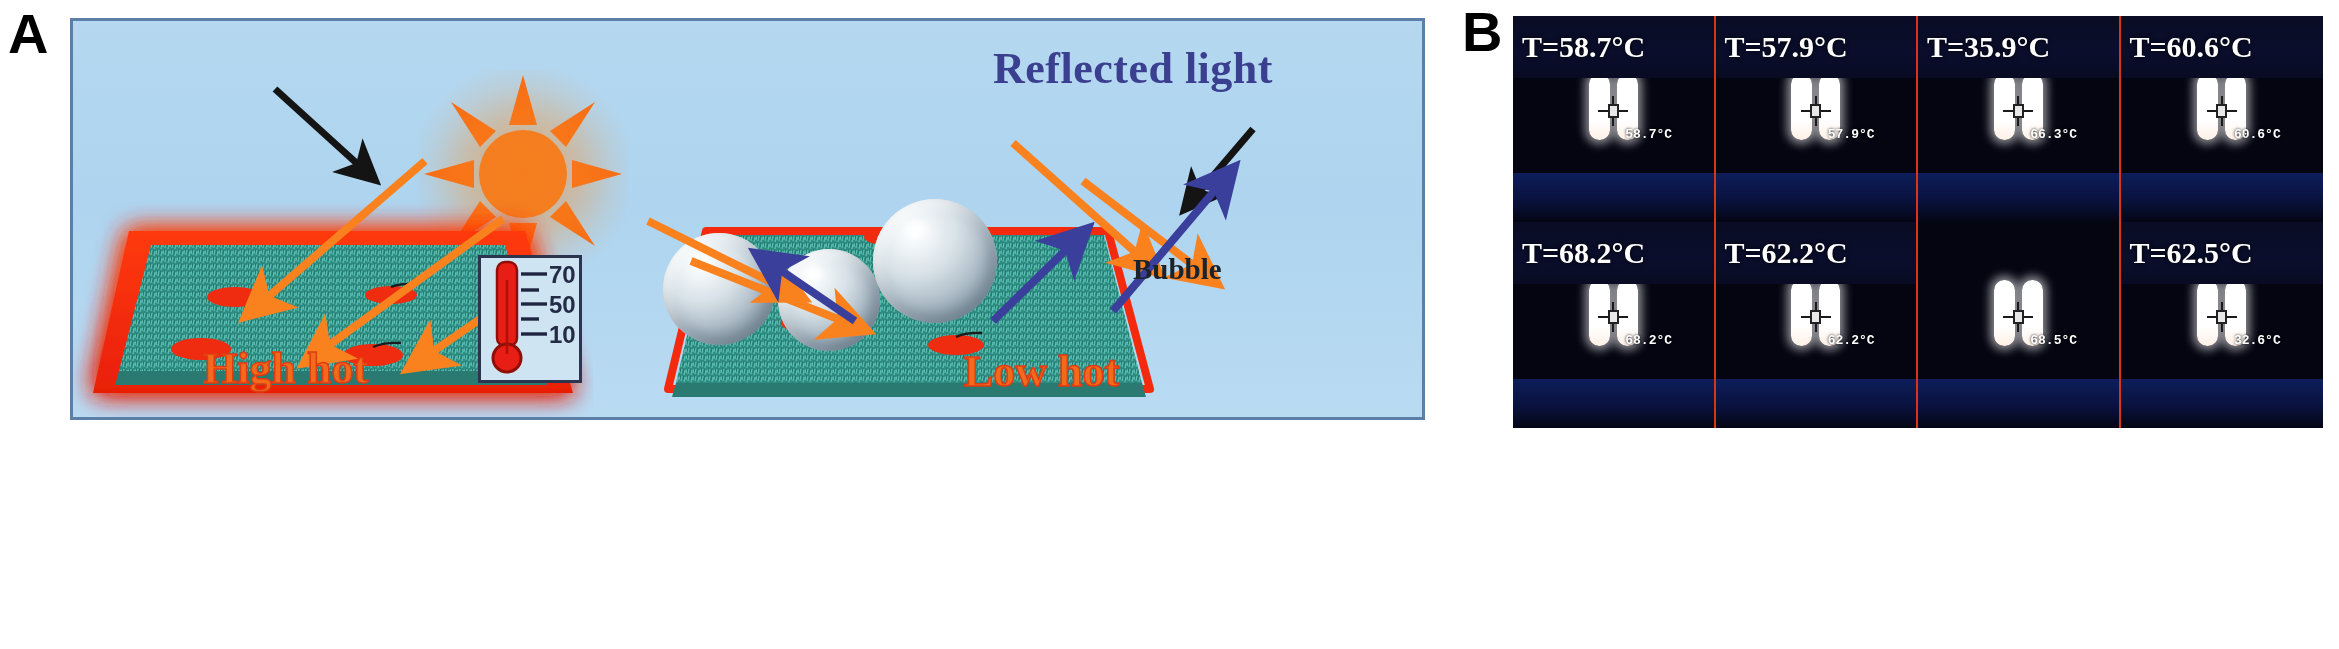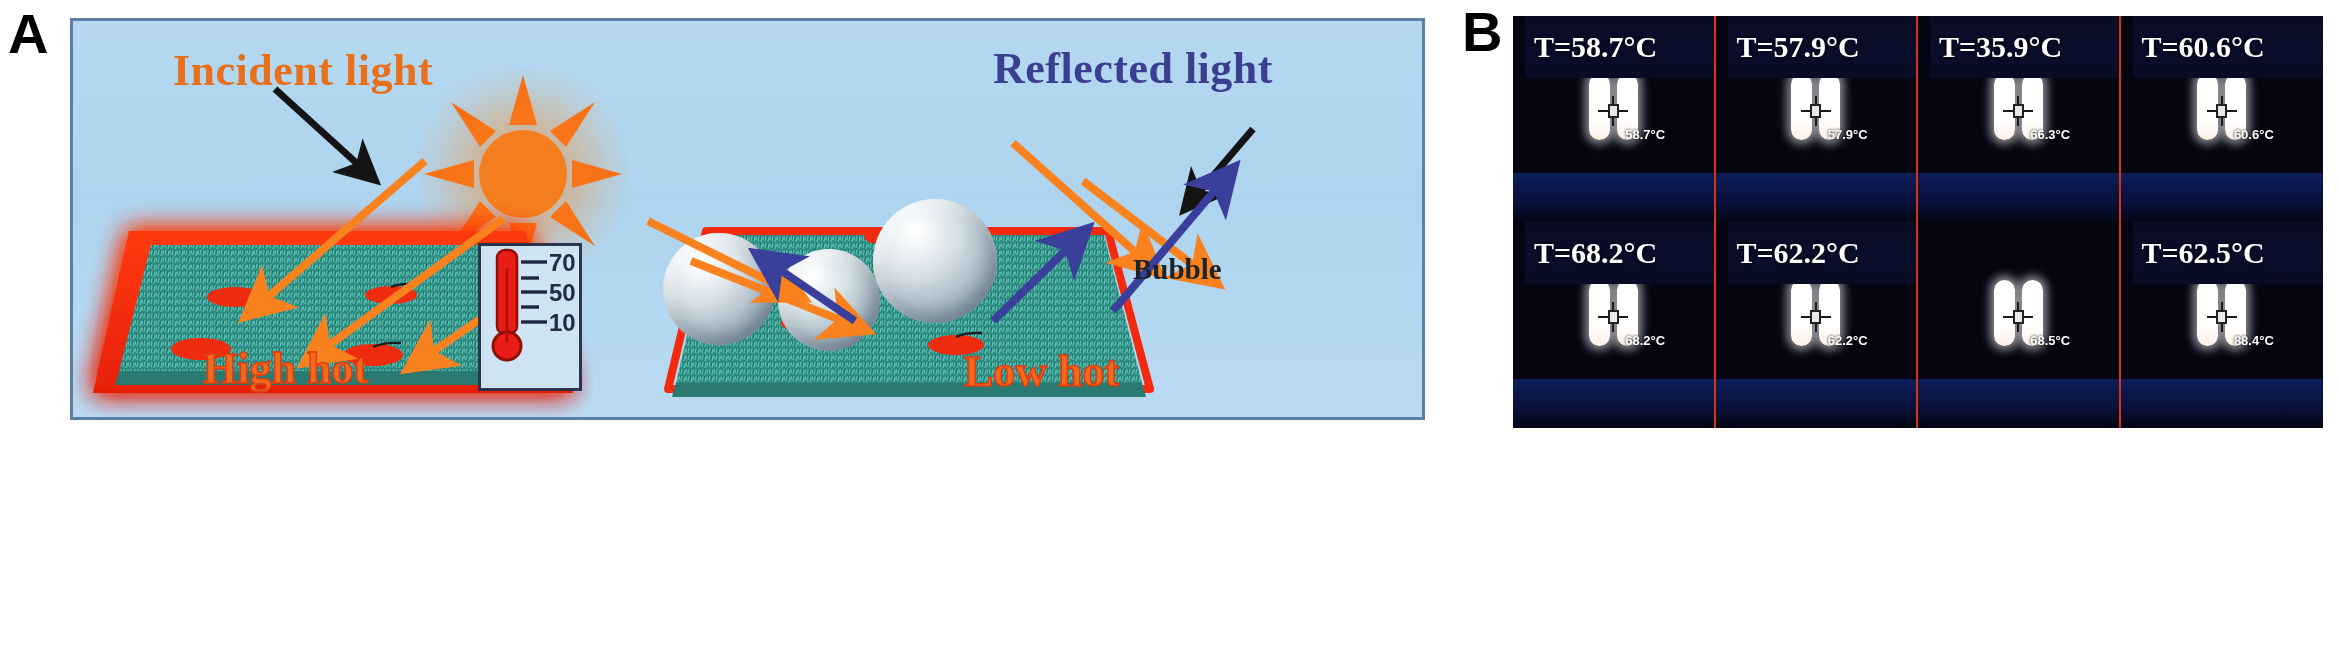--- a/index.html
+++ b/index.html
@@ -77,22 +77,22 @@
     position:absolute;left:0;top:0;width:210px;height:210px;
     background:radial-gradient(circle at 50% 50%,
         rgba(245,130,32,.55) 0%,
         rgba(245,140,40,.35) 38%,
         rgba(240,150,60,.12) 60%,
         rgba(240,150,60,0) 76%);
   }
 
   
   #thermometer{
-    position:absolute;left:405px;top:222px;
-    width:104px;height:148px;
+    position:absolute;left:405px;top:234px;
+    width:104px;height:128px;
     background:#cfe4f3;
     border:3px solid #2b3550;
     box-sizing:border-box;
   }
 
   
   .slab{position:absolute;}
   #slab-left{left:0px;top:158px;width:520px;height:244px;}
   #slab-right{left:565px;top:172px;width:560px;height:230px;}
 
@@ -152,21 +152,21 @@
     transform:translate(-50%,-50%);
     width:56px;height:66px;
     display:flex;gap:7px;justify-content:center;align-items:center;
   }
   .hot-bar{
     width:21px;height:100%;border-radius:10px;
     background:linear-gradient(180deg,#ffffff 0%,#ffffff 70%,#fff0e6 100%);
     box-shadow:0 0 10px 4px rgba(255,255,255,.55);
   }
   .cell-header{
-    position:absolute;left:12px;top:0;right:0;height:30%;
+    position:absolute;left:0;top:0;right:0;height:30%;
     background:linear-gradient(180deg,#0a0c24 0%,#0a0e2c 60%,#080b22 100%);
     display:flex;align-items:center;
   }
   .cell-temp{
     color:#ffffff;
     font-family:"Liberation Serif", serif;
     font-weight:bold;
     font-size:30px;
     padding-left:9px;
     text-shadow:0 0 4px rgba(0,0,0,.9);
@@ -180,21 +180,21 @@
   .crosshair i{position:absolute;background:#1a1a1a;}
   .crosshair .hbar{left:0;top:50%;width:100%;height:2px;margin-top:-1px;}
   .crosshair .vbar{top:0;left:50%;height:100%;width:2px;margin-left:-1px;}
   .crosshair .box{
     position:absolute;left:50%;top:50%;
     width:11px;height:14px;margin-left:-5.5px;margin-top:-7px;
     background:#e8e8e8;border:2px solid #222;box-sizing:border-box;
   }
   .inline-temp{
     position:absolute;left:56%;top:54%;
-    color:#ffffff;font-family:Liberation Sans, sans-serif;
+    color:#ffffff;font-family:Liberation Mono, monospace;
     font-size:13px;font-weight:bold;
     text-shadow:0 0 3px #000;white-space:nowrap;
   }
 </style>
 </head>
 <body>
 
 <div class="panel-letter" id="letter-a">A</div>
 <div class="panel-letter" id="letter-b">B</div>
 
@@ -322,21 +322,20 @@
         <line x1="40" y1="46" x2="66" y2="46"></line>
         <line x1="40" y1="61" x2="58" y2="61"></line>
         <line x1="40" y1="76" x2="66" y2="76"></line>
       </g>
       <text x="68" y="25" font-family="Liberation Sans, sans-serif" font-size="24" font-weight="bold" fill="#232b45">70</text>
       <text x="68" y="55" font-family="Liberation Sans, sans-serif" font-size="24" font-weight="bold" fill="#232b45">50</text>
       <text x="68" y="85" font-family="Liberation Sans, sans-serif" font-size="24" font-weight="bold" fill="#232b45">10</text>
     </svg>
   </div>
 
-  <div class="txt" id="label-incident">Incident light</div>
   <div class="txt" id="label-reflected">Reflected light</div>
   <div class="txt" id="label-bubble">Bubble</div>
   <div class="txt" id="label-high-hot">High hot</div>
   <div class="txt" id="label-low-hot">Low hot</div>
 </div>
 
 <div id="panel-b">
   <div class="thermal-cell">
     <div class="thermal-map"></div>
     <div class="hot-bars">
@@ -465,18 +464,18 @@
     <div class="hot-bars">
         <div class="hot-bar"></div>
         <div class="hot-bar"></div>
       </div>
     <div class="thermal-base"></div>
     <div class="crosshair">
         <i class="hbar"></i>
         <i class="vbar"></i>
         <i class="box"></i>
       </div>
-    <div class="inline-temp">88.4°C</div>
+    <div class="inline-temp">32.6°C</div>
     <div class="cell-header">
       <div class="cell-temp">T=62.5°C</div>
     </div>
   </div>
 </div>
 
 </body></html>

